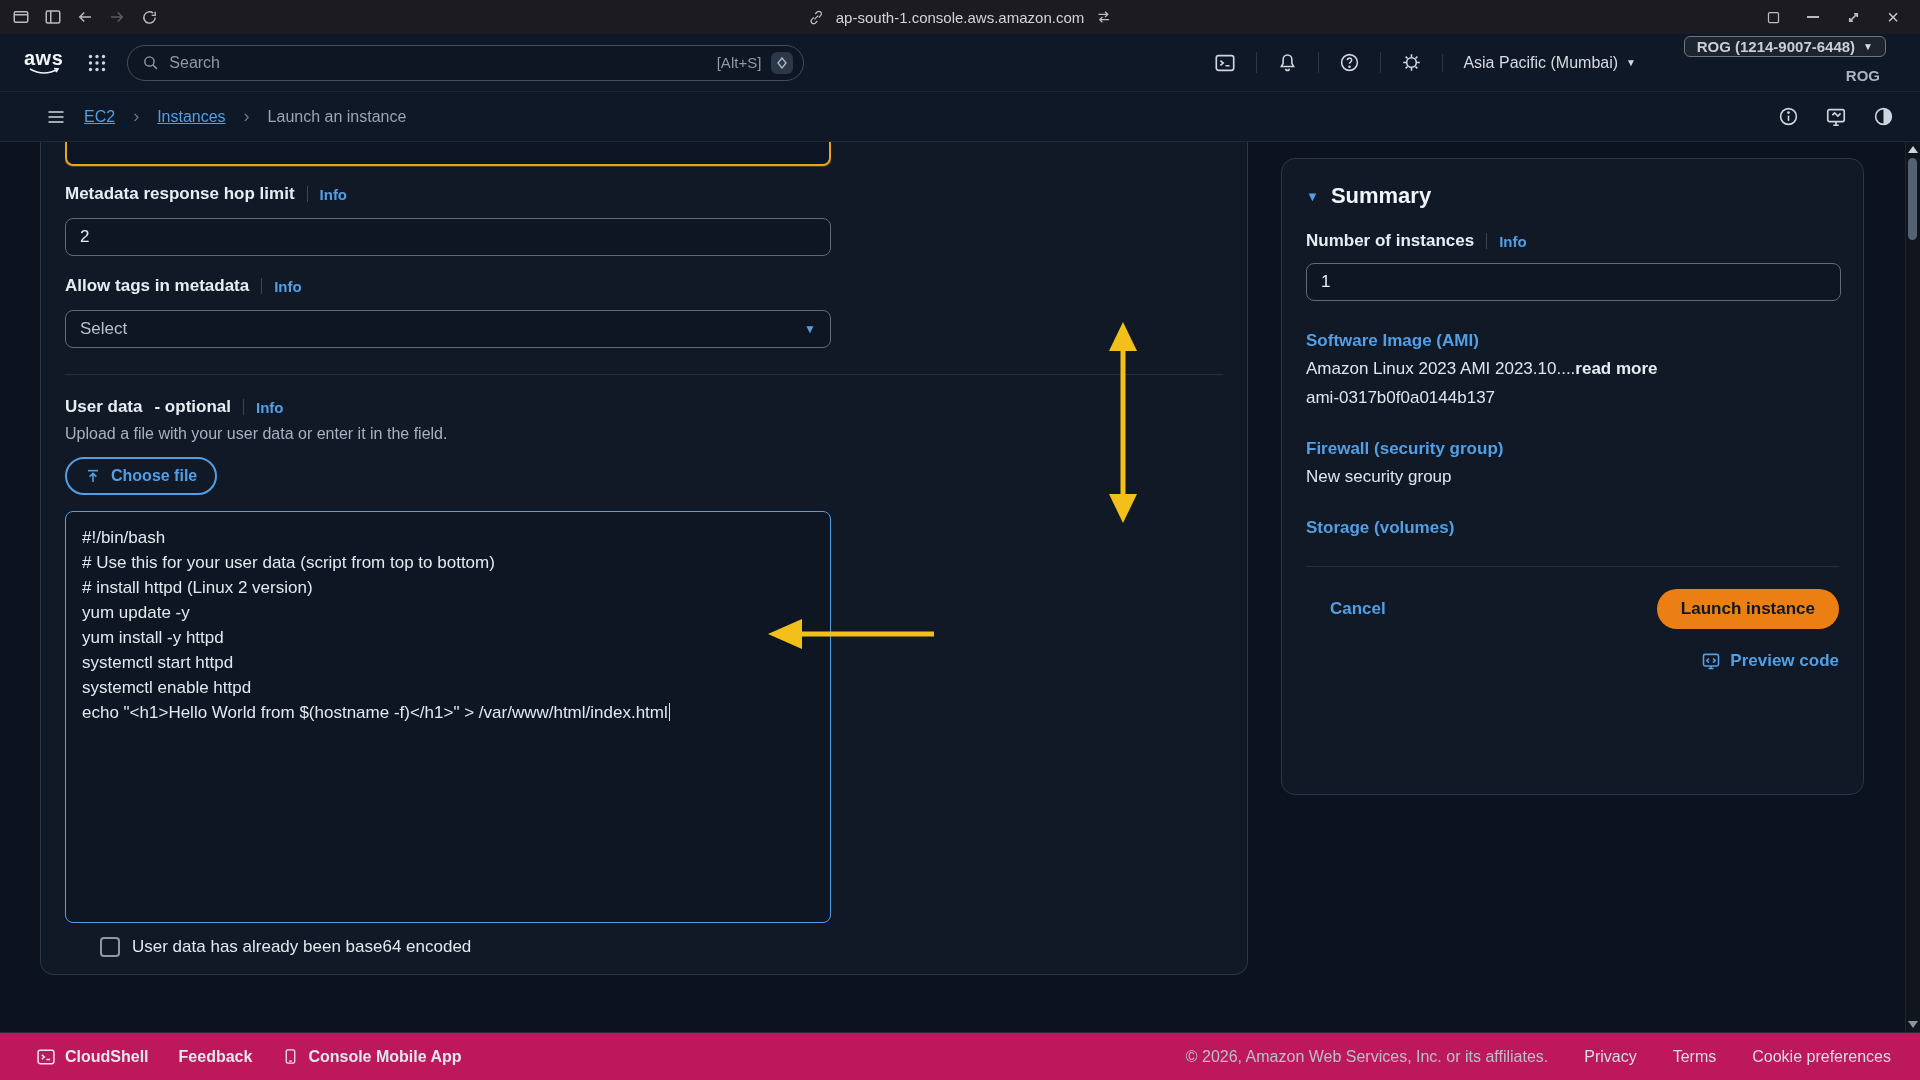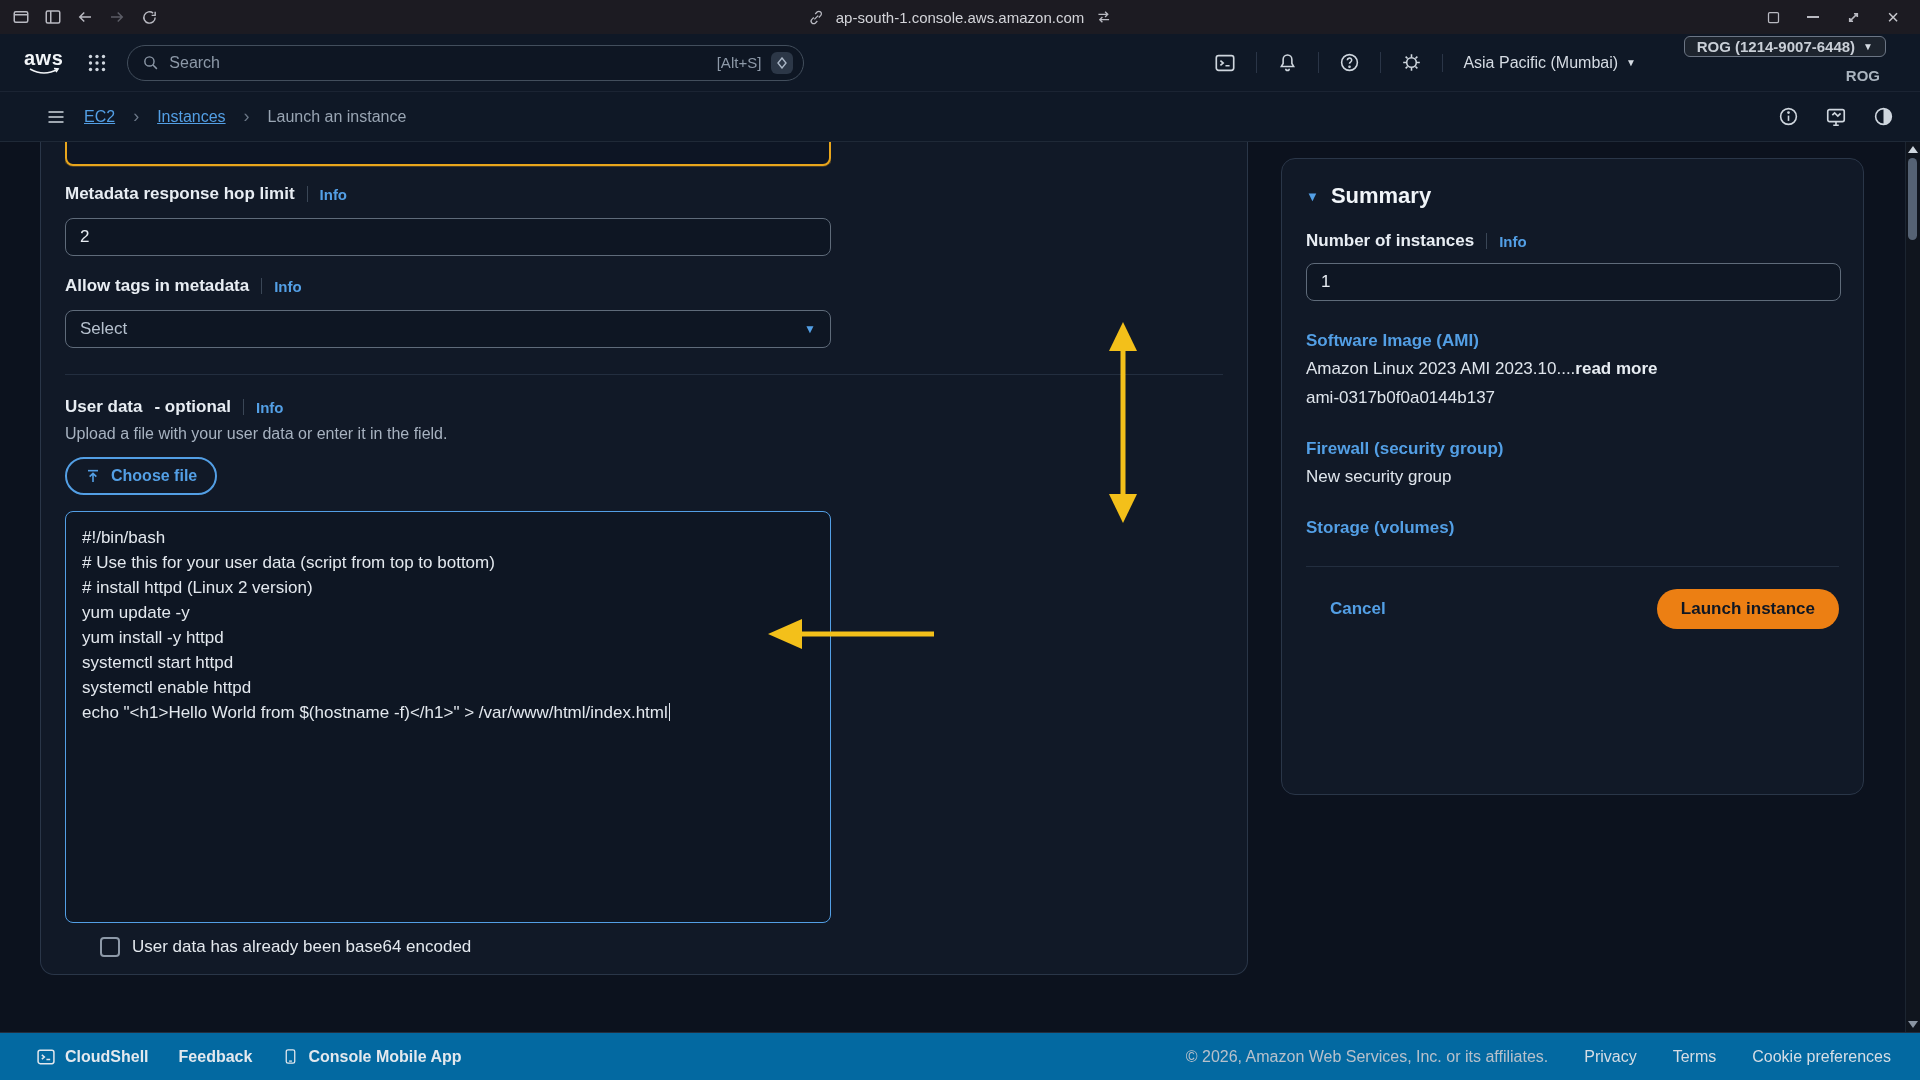--- a/index.html
+++ b/index.html
@@ -113,21 +113,21 @@
   .sum-divider { border:none; border-top:1px solid #232e3f; margin-top:28px; }
   .actions { margin-top:22px; display:flex; align-items:center; justify-content:space-between; }
   .cancel { margin-left:24px; color:#539fe5; font-weight:700; font-size:17px; }
   .launch-btn { height:40px; padding:0 24px; border:none; border-radius:20px;
                 background:#ec7f13; color:#0f1724; font-weight:700; font-size:17px;
                 font-family:inherit; }
   .preview-row { margin-top:22px; display:flex; align-items:center; justify-content:flex-end;
                  gap:9px; color:#539fe5; font-weight:700; font-size:17px; }
 
   
-  .footer { position:absolute; left:0; right:0; bottom:0; height:48px; background:#0369a1;
+  .footer { position:absolute; left:0; right:0; bottom:0; height:48px; background:#be185d;
             border-top:1px solid #232d3d; display:flex; align-items:center;
             padding:0 29px 0 36px; gap:30px; z-index:10; }
   .f-item { display:flex; align-items:center; gap:9px; font-size:16px; font-weight:700; color:#e3e8ee; }
   .f-right { margin-left:auto; display:flex; align-items:center; gap:36px; }
   .f-copy { font-size:16px; color:#b7c0cb; font-weight:400; }
   .f-link { font-size:16px; color:#d6dde5; font-weight:400; }
 
   
   .scrollbar { position:absolute; top:142px; right:0; bottom:48px; width:15px;
                background:#10151e; border-left:1px solid #1c2531; z-index:15; }
@@ -406,20 +406,29 @@
       <div class="sec-head">Storage (volumes)</div>
     </div>
 
     <hr class="sum-divider">
 
     <div class="actions">
       <span class="cancel">Cancel</span>
       <button class="launch-btn">Launch instance</button>
     </div>
 
+    <div class="preview-row">
+      <span>
+        <svg class="ic" width="20" height="20" viewBox="0 0 24 24" fill="none" stroke="currentColor" stroke-width="1.9">
+            <rect x="3" y="4" width="18" height="14" rx="2"></rect>
+            <path d="M9 21h6M12 18v3M9.5 9l-2.5 2.5L9.5 14M14.5 9l2.5 2.5-2.5 2.5"></path>
+          </svg>
+      </span>
+      <span>Preview code</span>
+    </div>
   </div>
 </div>
 
 <svg class="annot">
   <g fill="#f3c01a" stroke="#f3c01a">
     <line x1="1123" y1="349" x2="1123" y2="496" stroke-width="5"></line>
     <polygon points="1123,322 1109,351 1137,351" stroke="none"></polygon>
     <polygon points="1123,523 1109,494 1137,494" stroke="none"></polygon>
   </g>
   <g fill="#f3c01a" stroke="#f3c01a">

